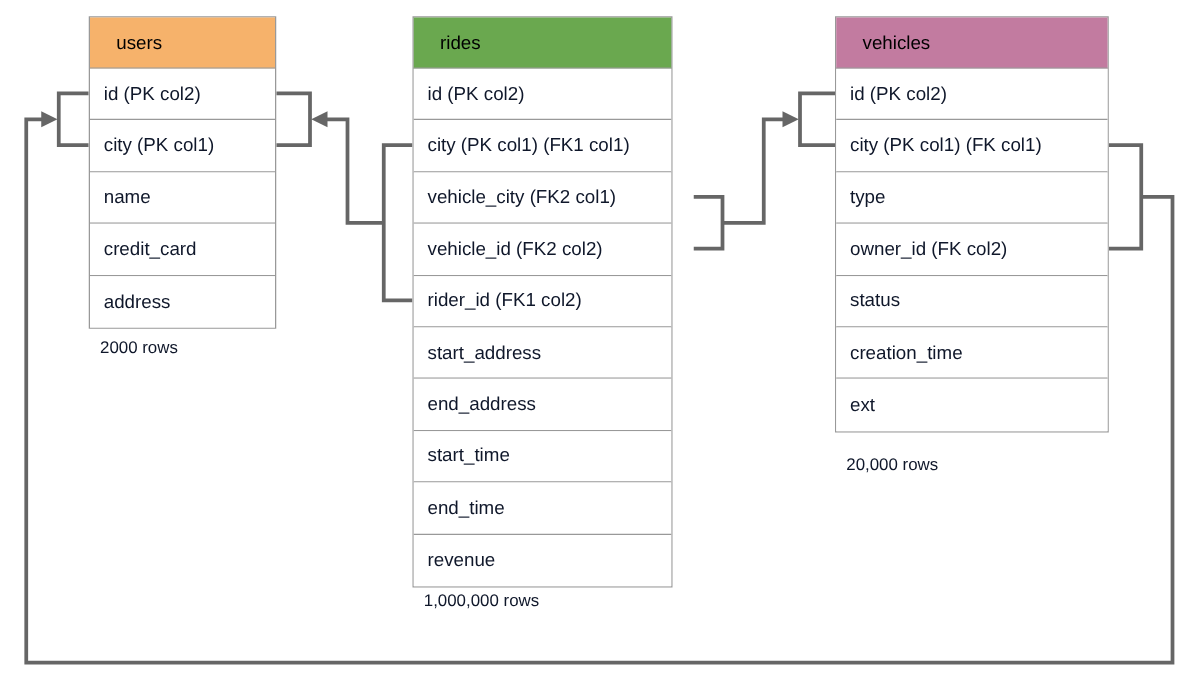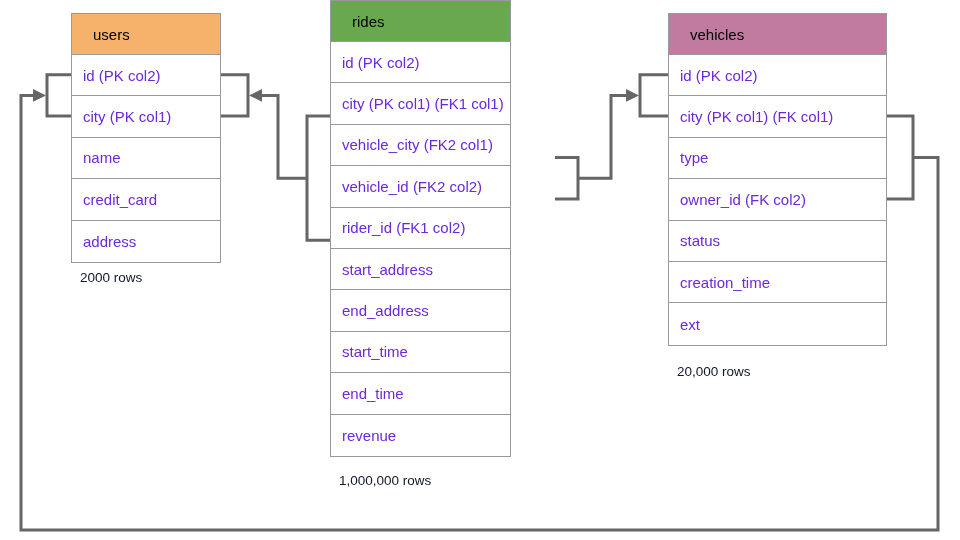--- a/index.html
+++ b/index.html
@@ -38,21 +38,21 @@
     color: #000000;
     border-bottom: 1px solid #999999;
   }
   .row {
     box-sizing: border-box;
     height: 41.4px;
     display: flex;
     align-items: center;
     padding-left: 11px;
     font-size: 15px;
-    color: #6d28d9;
+    color: #0f172a;
     border-bottom: 1px solid #999999;
     background: #ffffff;
     white-space: nowrap;
   }
   .row:last-child {
     border-bottom: none;
   }
   .note {
     position: absolute;
     font-size: 13.5px;
@@ -86,21 +86,21 @@
     </svg>
 <div class="tbl" style="left: 71px; top: 13px; width: 150px;">
       <div class="hdr" style="background: rgb(246, 178, 107);">users</div>
       <div class="row">id (PK col2)</div>
       <div class="row">city (PK col1)</div>
       <div class="row">name</div>
       <div class="row">credit_card</div>
       <div class="row">address</div>
     </div>
     <div class="note" style="left: 80px; top: 270px;">2000 rows</div>
-    <div class="tbl" style="left: 330px; top: 0; width: 181px;">
+    <div class="tbl" style="left: 330px; top: 13px; width: 208px;">
       <div class="hdr" style="background: rgb(106, 168, 79);">rides</div>
       <div class="row">id (PK col2)</div>
       <div class="row">city (PK col1) (FK1 col1)</div>
       <div class="row">vehicle_city (FK2 col1)</div>
       <div class="row">vehicle_id (FK2 col2)</div>
       <div class="row">rider_id (FK1 col2)</div>
       <div class="row">start_address</div>
       <div class="row">end_address</div>
       <div class="row">start_time</div>
       <div class="row">end_time</div>

